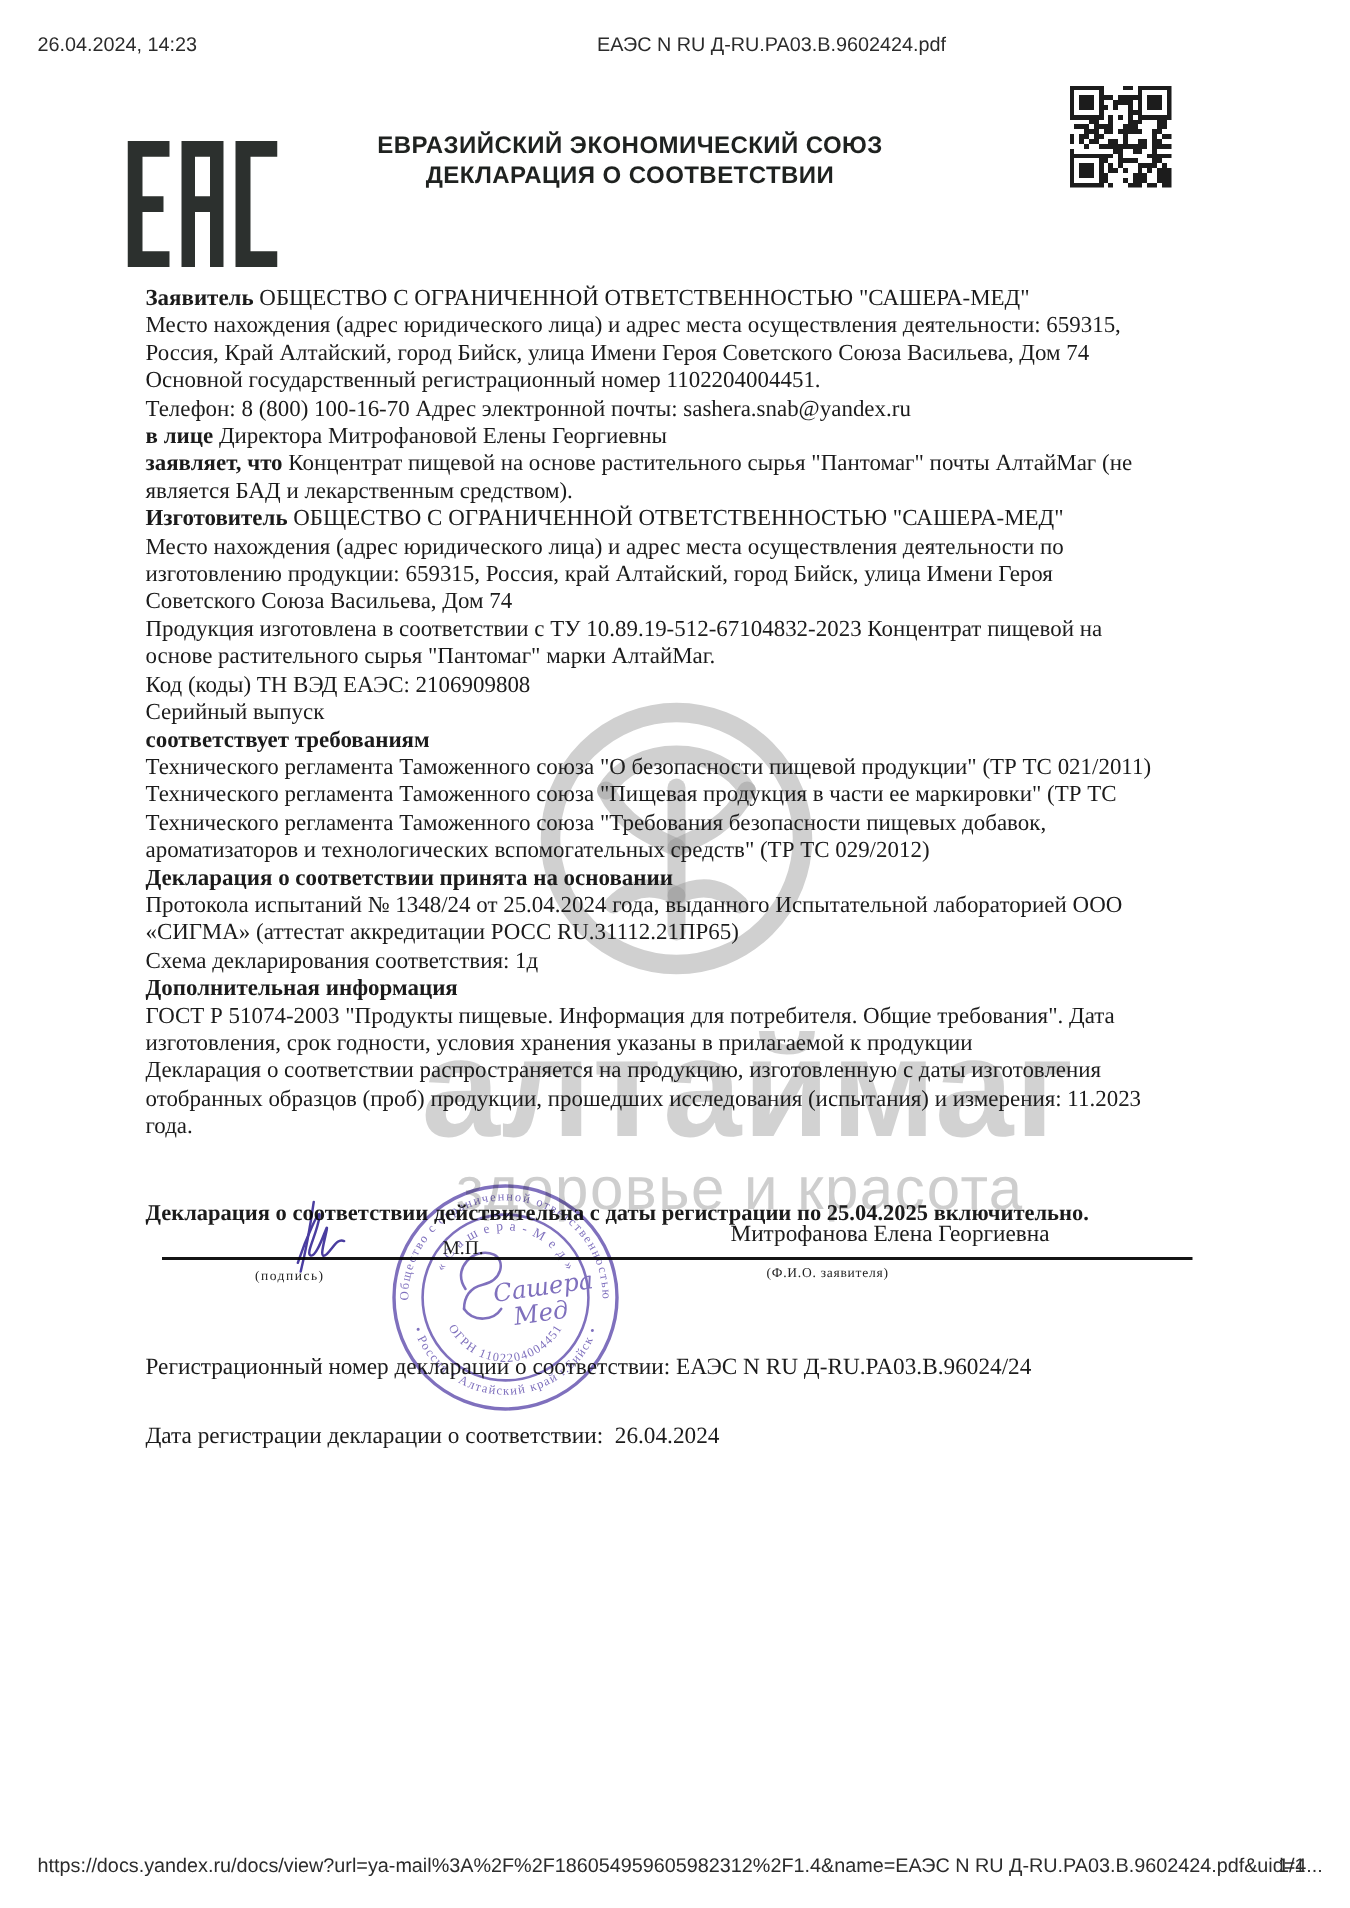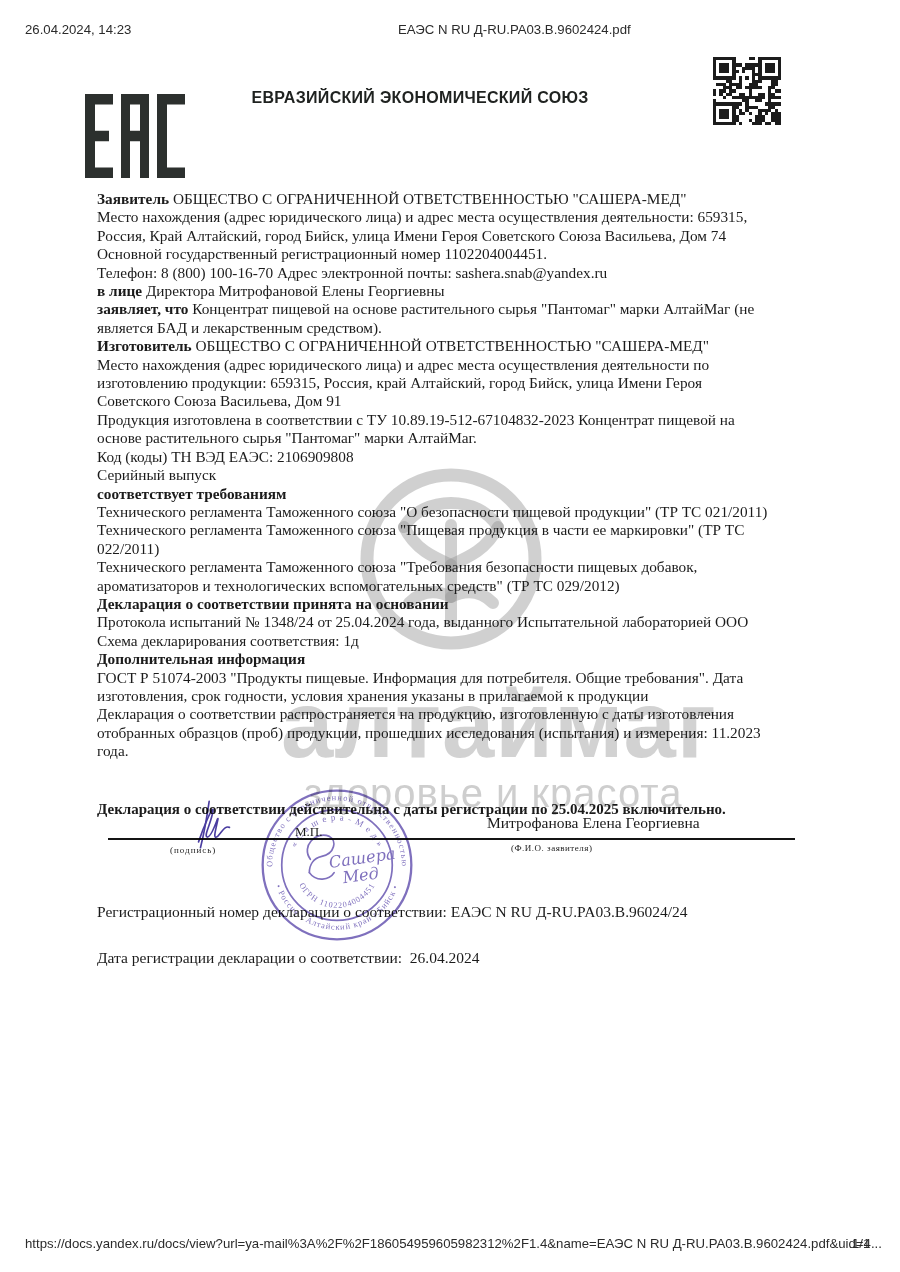--- a/index.html
+++ b/index.html
@@ -65,20 +65,21 @@
         <path d="M9 35 H19 V45 H9 Z"></path>
       </g>
       <g transform="translate(72,0)">
         <path d="M0 0 H28 V10 H10 V70 H28 V80 H0 Z"></path>
       </g>
     </g>
   </svg>
 
   <div class="title">
     <div>ЕВРАЗИЙСКИЙ ЭКОНОМИЧЕСКИЙ СОЮЗ</div>
+    <div>ДЕКЛАРАЦИЯ О СООТВЕТСТВИИ</div>
   </div>
 
   <svg id="qr" class="qr" viewBox="0 0 21 21" fill="#1c1c1c">
       <rect x="0" y="0" width="1" height="1"></rect>
       <rect x="1" y="0" width="1" height="1"></rect>
       <rect x="2" y="0" width="1" height="1"></rect>
       <rect x="3" y="0" width="1" height="1"></rect>
       <rect x="4" y="0" width="1" height="1"></rect>
       <rect x="5" y="0" width="1" height="1"></rect>
       <rect x="6" y="0" width="1" height="1"></rect>
@@ -337,38 +338,38 @@
   <div class="wm-brand">алтаймаг</div>
   <div class="wm-tagline">здоровье и красота</div>
 
   <div class="doc" id="doc-body">
       <div class="ln"><span class="b">Заявитель </span><span>ОБЩЕСТВО С ОГРАНИЧЕННОЙ ОТВЕТСТВЕННОСТЬЮ "САШЕРА-МЕД"</span></div>
       <div class="ln"><span>Место нахождения (адрес юридического лица) и адрес места осуществления деятельности: 659315,</span></div>
       <div class="ln"><span>Россия, Край Алтайский, город Бийск, улица Имени Героя Советского Союза Васильева, Дом 74</span></div>
       <div class="ln"><span>Основной государственный регистрационный номер 1102204004451.</span></div>
       <div class="ln"><span>Телефон: 8 (800) 100-16-70 Адрес электронной почты: sashera.snab@yandex.ru</span></div>
       <div class="ln"><span class="b">в лице </span><span>Директора Митрофановой Елены Георгиевны</span></div>
-      <div class="ln"><span class="b">заявляет, что </span><span>Концентрат пищевой на основе растительного сырья "Пантомаг" марки АлтайМаг (не</span></div>
+      <div class="ln"><span class="b">заявляет, что </span><span>Концентрат пищевой на основе растительного сырья "Пантомаг" почты АлтайМаг (не</span></div>
       <div class="ln"><span>является БАД и лекарственным средством).</span></div>
       <div class="ln"><span class="b">Изготовитель </span><span>ОБЩЕСТВО С ОГРАНИЧЕННОЙ ОТВЕТСТВЕННОСТЬЮ "САШЕРА-МЕД"</span></div>
       <div class="ln"><span>Место нахождения (адрес юридического лица) и адрес места осуществления деятельности по</span></div>
       <div class="ln"><span>изготовлению продукции: 659315, Россия, край Алтайский, город Бийск, улица Имени Героя</span></div>
-      <div class="ln"><span>Советского Союза Васильева, Дом 91</span></div>
+      <div class="ln"><span>Советского Союза Васильева, Дом 74</span></div>
       <div class="ln"><span>Продукция изготовлена в соответствии с ТУ 10.89.19-512-67104832-2023 Концентрат пищевой на</span></div>
       <div class="ln"><span>основе растительного сырья "Пантомаг" марки АлтайМаг.</span></div>
       <div class="ln"><span>Код (коды) ТН ВЭД ЕАЭС: 2106909808</span></div>
       <div class="ln"><span>Серийный выпуск</span></div>
       <div class="ln"><span class="b">соответствует требованиям</span></div>
       <div class="ln"><span>Технического регламента Таможенного союза "О безопасности пищевой продукции" (ТР ТС 021/2011)</span></div>
       <div class="ln"><span>Технического регламента Таможенного союза "Пищевая продукция в части ее маркировки" (ТР ТС</span></div>
-      <div class="ln"><span>022/2011)</span></div>
       <div class="ln"><span>Технического регламента Таможенного союза "Требования безопасности пищевых добавок,</span></div>
       <div class="ln"><span>ароматизаторов и технологических вспомогательных средств" (ТР ТС 029/2012)</span></div>
       <div class="ln"><span class="b">Декларация о соответствии принята на основании</span></div>
       <div class="ln"><span>Протокола испытаний № 1348/24 от 25.04.2024 года, выданного Испытательной лабораторией ООО</span></div>
+      <div class="ln"><span>«СИГМА» (аттестат аккредитации РОСС RU.31112.21ПР65)</span></div>
       <div class="ln"><span>Схема декларирования соответствия: 1д</span></div>
       <div class="ln"><span class="b">Дополнительная информация</span></div>
       <div class="ln"><span>ГОСТ Р 51074-2003 "Продукты пищевые. Информация для потребителя. Общие требования". Дата</span></div>
       <div class="ln"><span>изготовления, срок годности, условия хранения указаны в прилагаемой к продукции</span></div>
       <div class="ln"><span>Декларация о соответствии распространяется на продукцию, изготовленную с даты изготовления</span></div>
       <div class="ln"><span>отобранных образцов (проб) продукции, прошедших исследования (испытания) и измерения: 11.2023</span></div>
       <div class="ln"><span>года.</span></div>
     </div>
 
   <div class="validity">Декларация о соответствии действительна с даты регистрации по 25.04.2025 включительно.</div>

